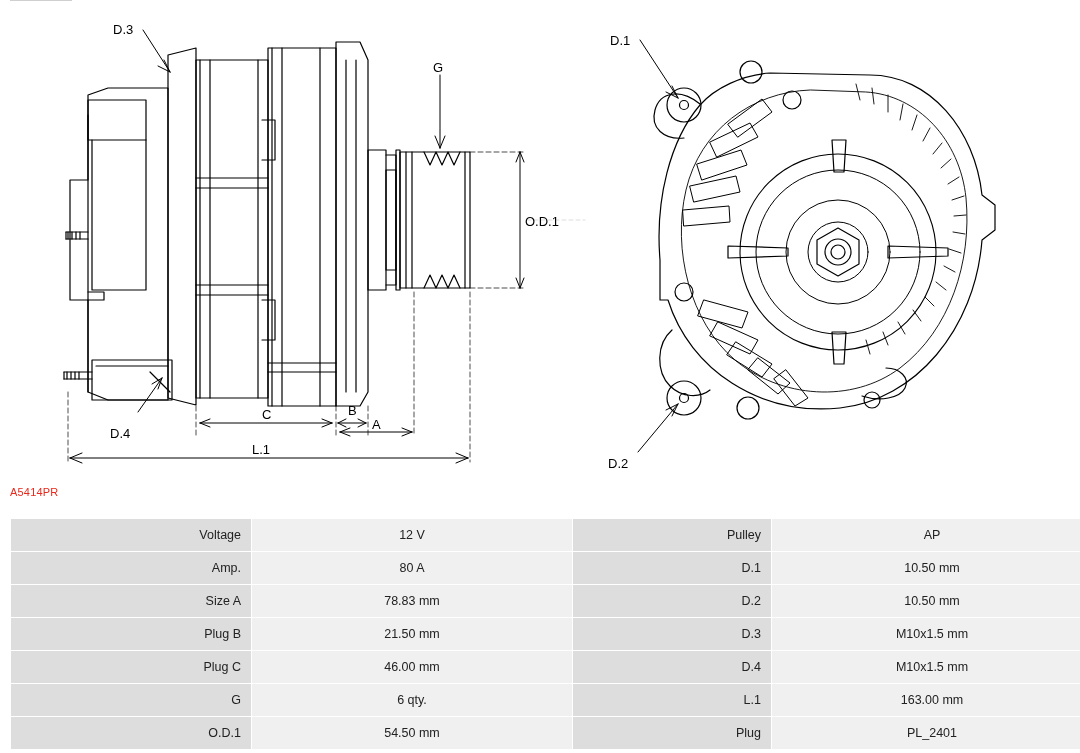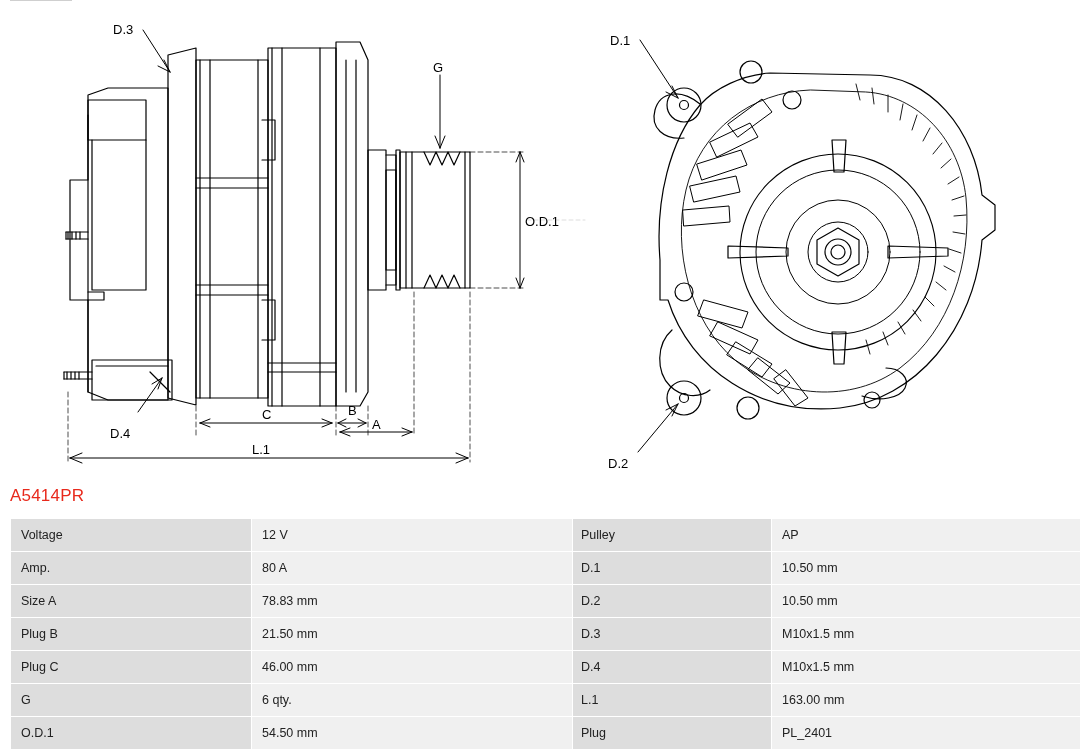--- a/index.html
+++ b/index.html
@@ -24,21 +24,21 @@
     position: absolute;
     left: 0;
     top: 0;
     width: 1080px;
     height: 480px;
   }
   .part-number {
     position: absolute;
     left: 10px;
     top: 486px;
-    font-size: 17px;
+    font-size: 11px;
     color: #e8291c;
     font-family: "Liberation Sans", sans-serif;
     letter-spacing: 0.2px;
   }
   .spec-table {
     position: absolute;
     left: 10px;
     top: 518px;
     width: 1060px;
     border-collapse: collapse;
@@ -46,27 +46,27 @@
     font-size: 12.5px;
   }
   .spec-table td {
     border: 1px solid #ffffff;
     height: 24px;
     padding: 4px 10px;
     vertical-align: middle;
   }
   .spec-table td.label {
     background: #dddddd;
-    text-align: left;
+    text-align: right;
     color: #222;
     width: 220px;
   }
   .spec-table td.value {
     background: #f0f0f0;
-    text-align: left;
+    text-align: center;
     color: #222;
     width: 300px;
   }
   .spec-table tr td.label.second {
     width: 180px;
     padding-left: 8px;
   }
   .topline {
     position: absolute;
     left: 10px;

